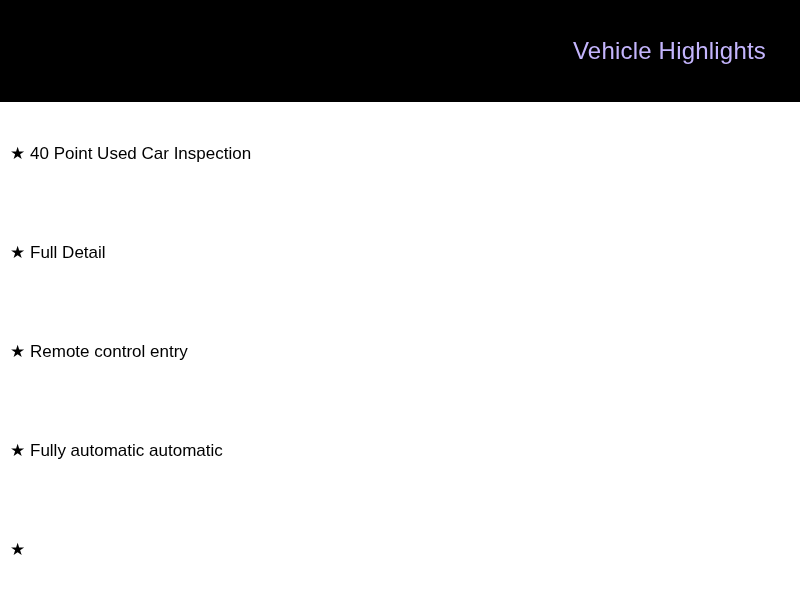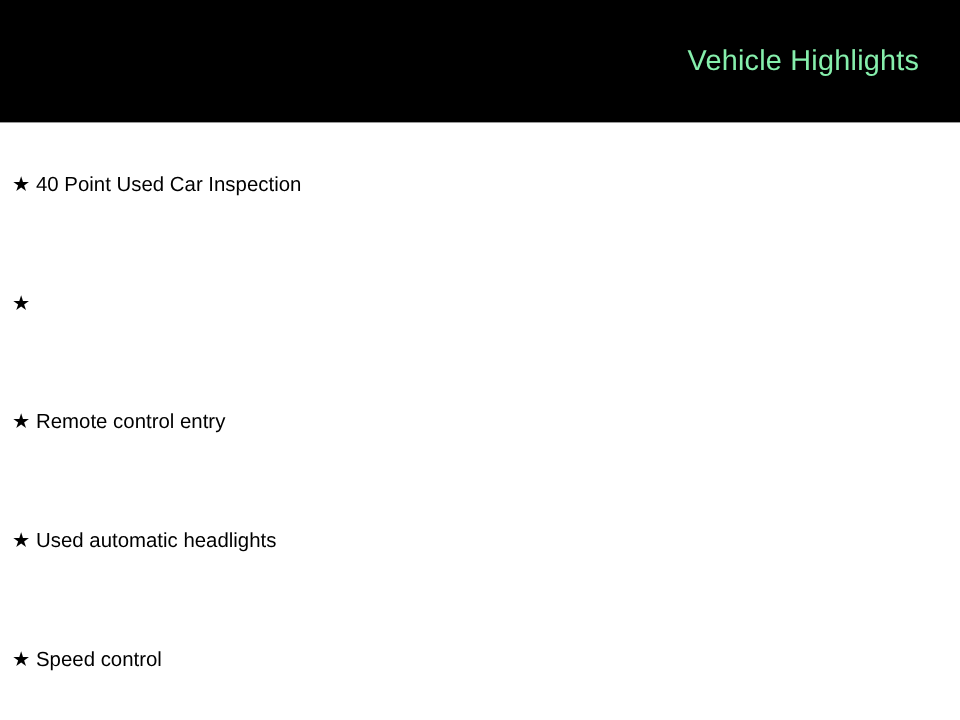--- a/index.html
+++ b/index.html
@@ -24,21 +24,21 @@
     left: 0;
     top: 0;
     width: 800px;
     height: 102px;
     background: #000000;
   }
   .header-title {
     position: absolute;
     right: 34px;
     top: 36px;
-    color: #86efac;
+    color: #c4b5fd;
     font-size: 24px;
     line-height: 30px;
     font-weight: normal;
     letter-spacing: 0.2px;
     white-space: nowrap;
   }
   .highlights {
     position: absolute;
     left: 0;
     top: 102px;
@@ -82,32 +82,32 @@
 
   <ul class="highlights">
 
     <li class="highlight-item" style="top:40px;">
       <span class="bullet-star">★</span>
       <span class="highlight-label">40 Point Used Car Inspection</span>
     </li>
 
     <li class="highlight-item" style="top:139px;">
       <span class="bullet-star">★</span>
+      <span class="highlight-label">Full Detail</span>
     </li>
 
     <li class="highlight-item" style="top:238px;">
       <span class="bullet-star">★</span>
       <span class="highlight-label">Remote control entry</span>
     </li>
 
     <li class="highlight-item" style="top:337px;">
       <span class="bullet-star">★</span>
-      <span class="highlight-label">Used automatic headlights</span>
+      <span class="highlight-label">Fully automatic automatic</span>
     </li>
 
     <li class="highlight-item" style="top:436px;">
       <span class="bullet-star">★</span>
-      <span class="highlight-label">Speed control</span>
     </li>
 
   </ul>
 
 </div>
 
 </body></html>

